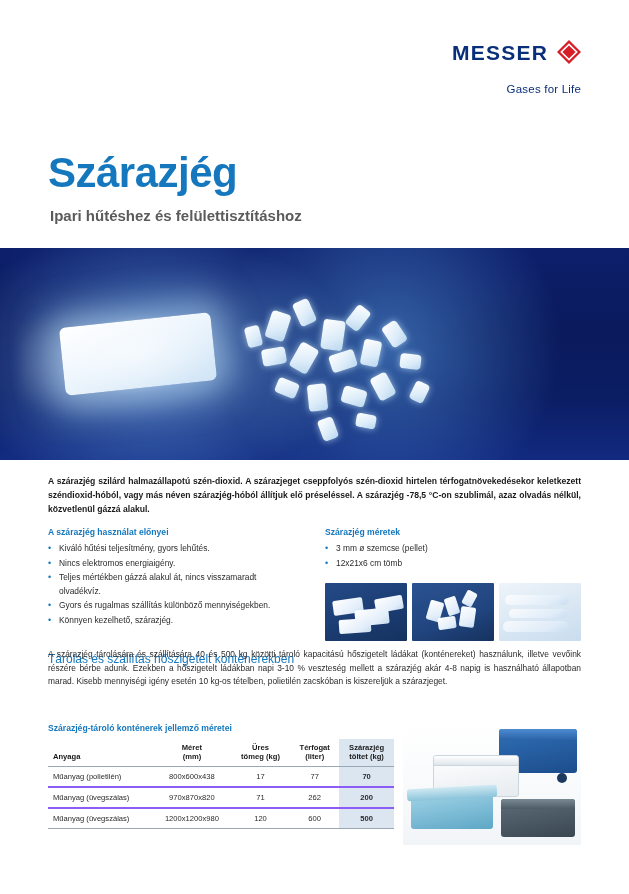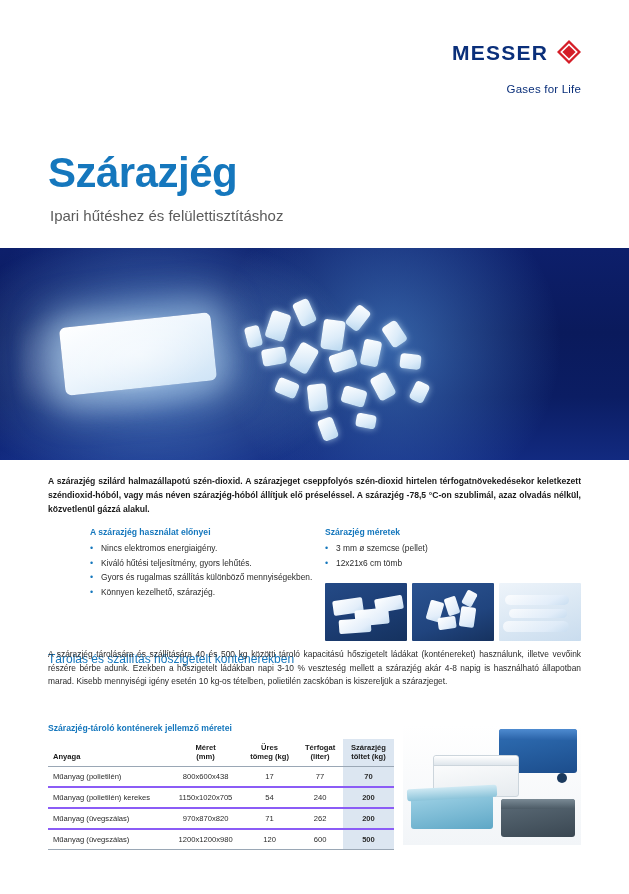--- a/index.html
+++ b/index.html
@@ -44,21 +44,21 @@
   
   .title {
     position: absolute; left: 48px; top: 152px;
     font-size: 42px; font-weight: bold;
     color: #1577bd;
     letter-spacing: -0.5px;
     line-height: 1;
   }
   .subtitle {
     position: absolute; left: 50px; top: 207px;
-    font-size: 15px; color: #5b5b5b; font-weight: 400;
+    font-size: 15px; color: #5b5b5b; font-weight: 700;
   }
 
   
   .hero {
     position: absolute; left: 0; top: 248px;
     width: 629px; height: 212px;
     overflow: hidden;
     background: #0b1a5e;
   }
   .hero .bg {
@@ -98,21 +98,21 @@
     border-radius: 4px;
     box-shadow: 0 0 7px rgba(200,230,250,.7);
   }
 
   
   .lead {
     position: absolute; left: 48px; top: 474px; width: 533px;
     font-size: 8.6px; font-weight: bold; color: #1a1a1a;
     line-height: 1.65; text-align: justify;
   }
-  .col-left { position:absolute; left:48px; top:527px; width: 250px; margin-left: 42px; }
+  .col-left { position:absolute; left:48px; top:527px; width: 250px; }
   .col-right { position:absolute; left:325px; top:527px; width: 256px; }
   .h-blue {
     font-size: 8.6px; font-weight: bold; color:#1577bd; margin-bottom: 5px;
   }
   ul.bullets { margin:0; padding:0; list-style:none; }
   ul.bullets li {
     position: relative; padding-left: 11px;
     font-size: 8.4px; line-height: 1.62; color:#2b2b2b; margin-bottom: 1px;
   }
   ul.bullets li:before {
@@ -224,22 +224,23 @@
     <div class="pellet" style="left:356px;top:166px;width:20px;height:14px;transform:rotate(10deg);"></div>
     <div class="pellet" style="left:320px;top:170px;width:16px;height:22px;transform:rotate(-20deg);"></div>
     <div class="pellet" style="left:412px;top:134px;width:15px;height:20px;transform:rotate(26deg);"></div>
   </div>
 
   <div class="lead">A szárazjég szilárd halmazállapotú szén-dioxid. A szárazjeget cseppfolyós szén-dioxid hirtelen térfogatnövekedésekor keletkezett széndioxid-hóból, vagy más néven szárazjég-hóból állítjuk elő préseléssel. A szárazjég -78,5 °C-on szublimál, azaz olvadás nélkül, közvetlenül gázzá alakul.</div>
 
   <div class="col-left">
     <div class="h-blue">A szárazjég használat előnyei</div>
     <ul class="bullets">
+      <li>Kiváló hűtési teljesítmény, gyors lehűtés.</li>
       <li>Nincs elektromos energiaigény.</li>
-      <li>Kiváló hűtési teljesítmény, gyors lehűtés.</li>
+      <li>Teljes mértékben gázzá alakul át, nincs visszamaradt olvadékvíz.</li>
       <li>Gyors és rugalmas szállítás különböző mennyiségekben.</li>
       <li>Könnyen kezelhető, szárazjég.</li>
     </ul>
   </div>
 
   <div class="col-right">
     <div class="h-blue">Szárazjég méretek</div>
     <ul class="bullets">
       <li>3 mm ø szemcse (pellet)</li>
       <li>12x21x6 cm tömb</li>
@@ -296,27 +297,20 @@
         </th>
       </tr>
     </thead>
     <tbody>
       <tr>
         <td class="first">Műanyag (polietilén)</td>
         <td>800x600x438</td>
         <td>17</td>
         <td>77</td>
         <td class="hl">70</td>
-      </tr>
-      <tr>
-        <td class="first">Műanyag (polietilén) kerekes</td>
-        <td>1150x1020x705</td>
-        <td>54</td>
-        <td>240</td>
-        <td class="hl">200</td>
       </tr>
       <tr>
         <td class="first">Műanyag (üvegszálas)</td>
         <td>970x870x820</td>
         <td>71</td>
         <td>262</td>
         <td class="hl">200</td>
       </tr>
       <tr>
         <td class="first">Műanyag (üvegszálas)</td>

